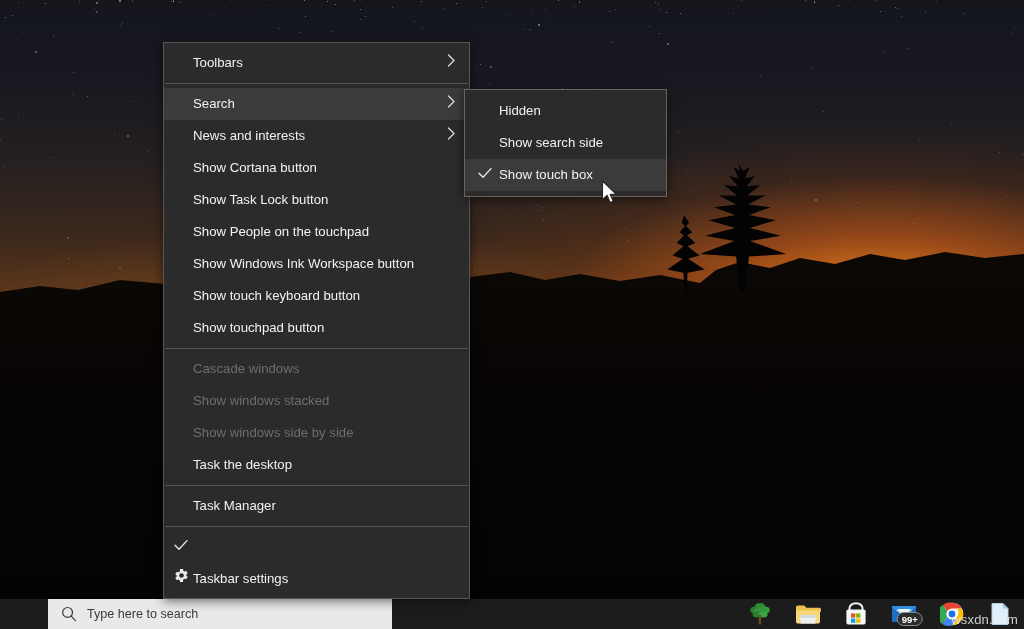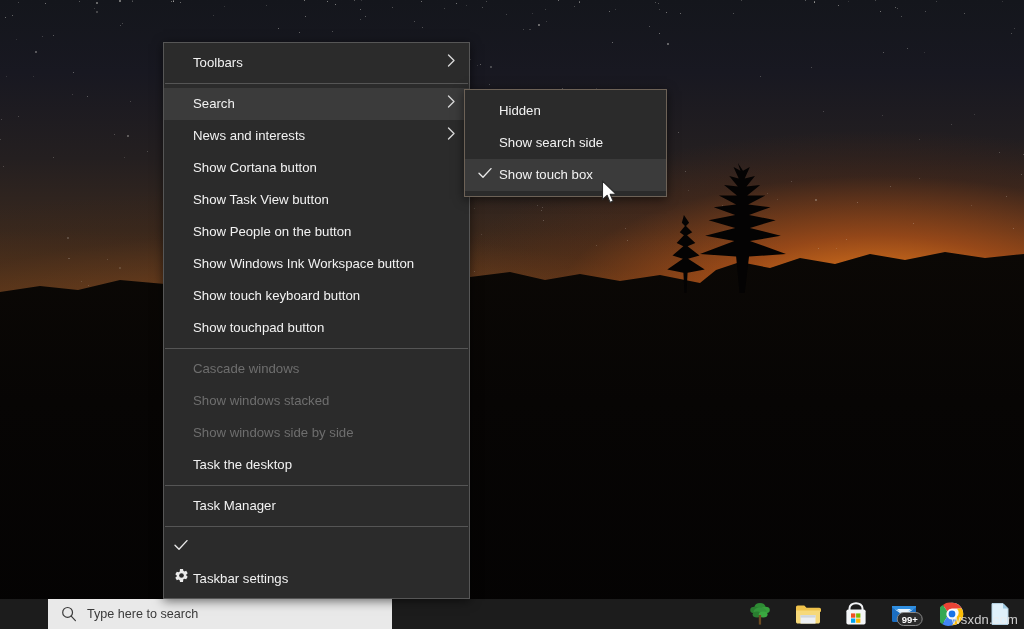--- a/index.html
+++ b/index.html
@@ -459,22 +459,22 @@
           <path d="M1.5 1 7 6.5 1.5 12" fill="none" stroke="#d6d6d6" stroke-width="1.4" stroke-linecap="round" stroke-linejoin="round"></path>
         </svg></span></div>
     <div class="sep"></div>
     <div class="mi hl"><span class="mlabel">Search</span><span class="chev"><svg width="9" height="13" viewBox="0 0 9 13">
           <path d="M1.5 1 7 6.5 1.5 12" fill="none" stroke="#d6d6d6" stroke-width="1.4" stroke-linecap="round" stroke-linejoin="round"></path>
         </svg></span></div>
     <div class="mi"><span class="mlabel">News and interests</span><span class="chev"><svg width="9" height="13" viewBox="0 0 9 13">
           <path d="M1.5 1 7 6.5 1.5 12" fill="none" stroke="#d6d6d6" stroke-width="1.4" stroke-linecap="round" stroke-linejoin="round"></path>
         </svg></span></div>
     <div class="mi"><span class="mlabel">Show Cortana button</span></div>
-    <div class="mi"><span class="mlabel">Show Task View button</span></div>
-    <div class="mi"><span class="mlabel">Show People on the button</span></div>
+    <div class="mi"><span class="mlabel">Show Task Lock button</span></div>
+    <div class="mi"><span class="mlabel">Show People on the touchpad</span></div>
     <div class="mi"><span class="mlabel">Show Windows Ink Workspace button</span></div>
     <div class="mi"><span class="mlabel">Show touch keyboard button</span></div>
     <div class="mi"><span class="mlabel">Show touchpad button</span></div>
     <div class="sep"></div>
     <div class="mi disabled"><span class="mlabel">Cascade windows</span></div>
     <div class="mi disabled"><span class="mlabel">Show windows stacked</span></div>
     <div class="mi disabled"><span class="mlabel">Show windows side by side</span></div>
     <div class="mi"><span class="mlabel">Task the desktop</span></div>
     <div class="sep"></div>
     <div class="mi"><span class="mlabel">Task Manager</span></div>

